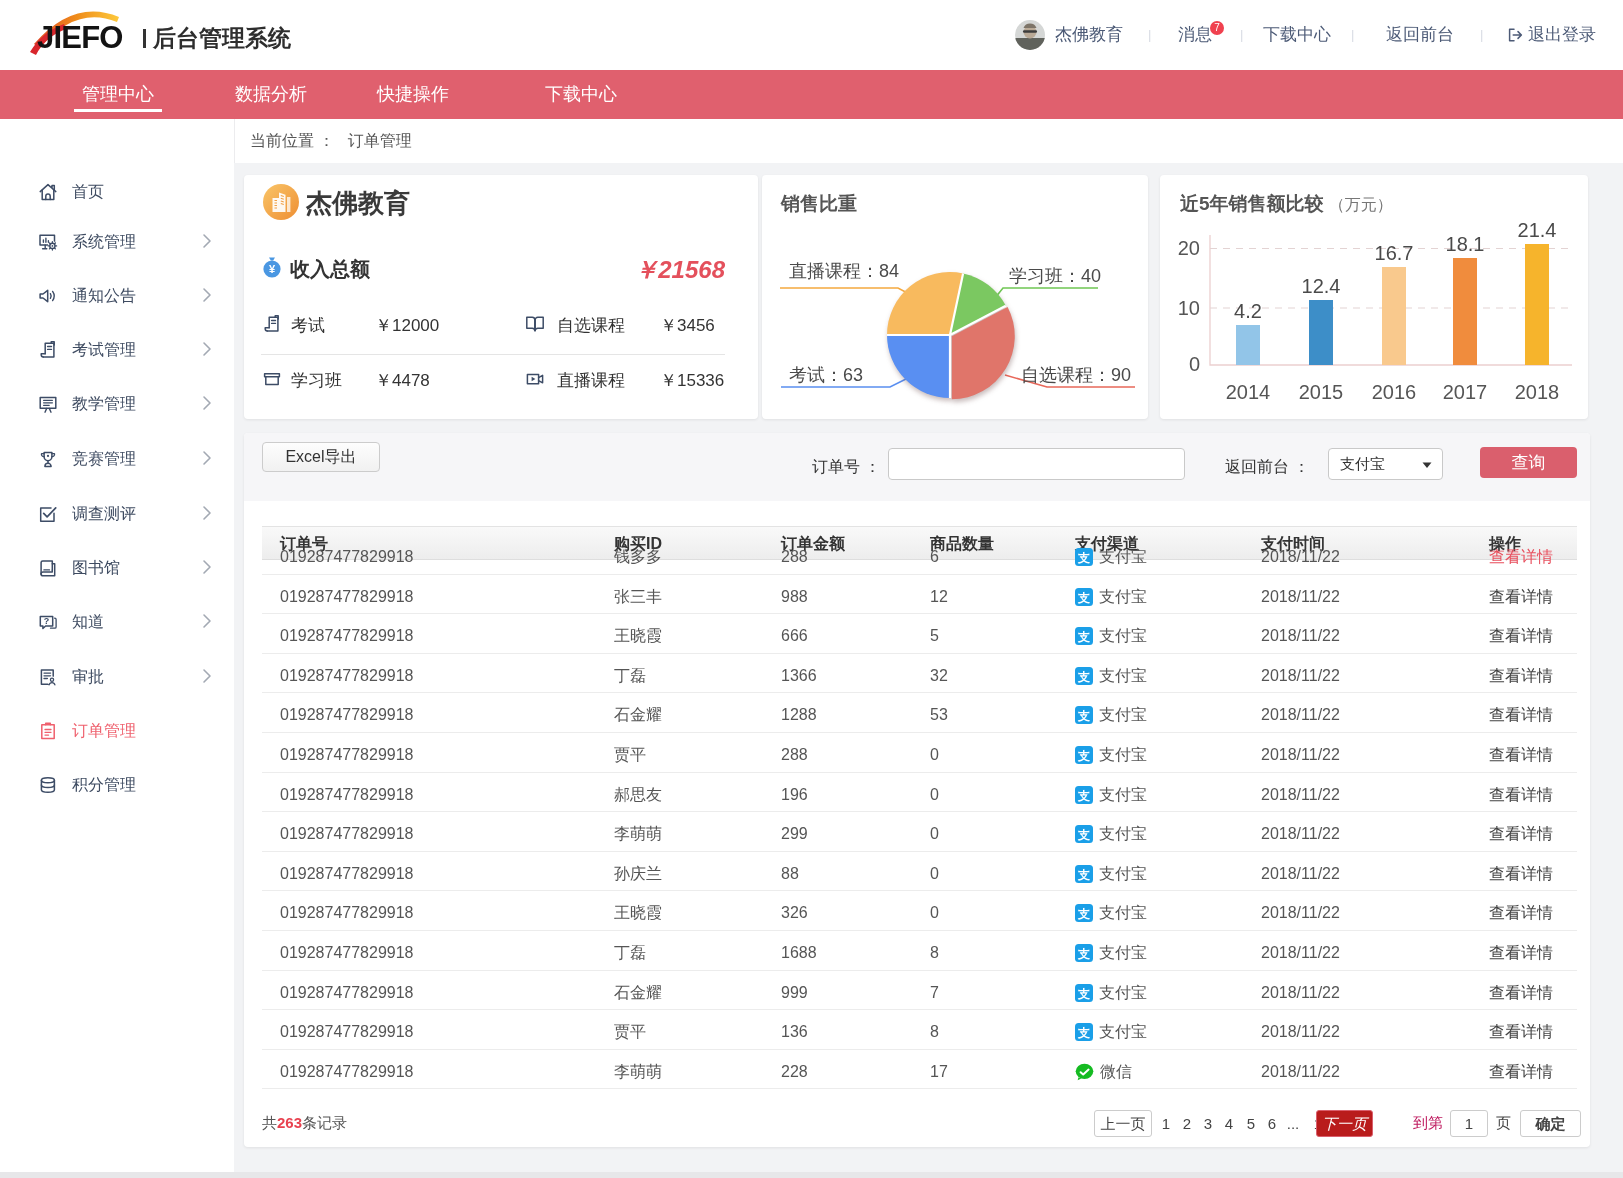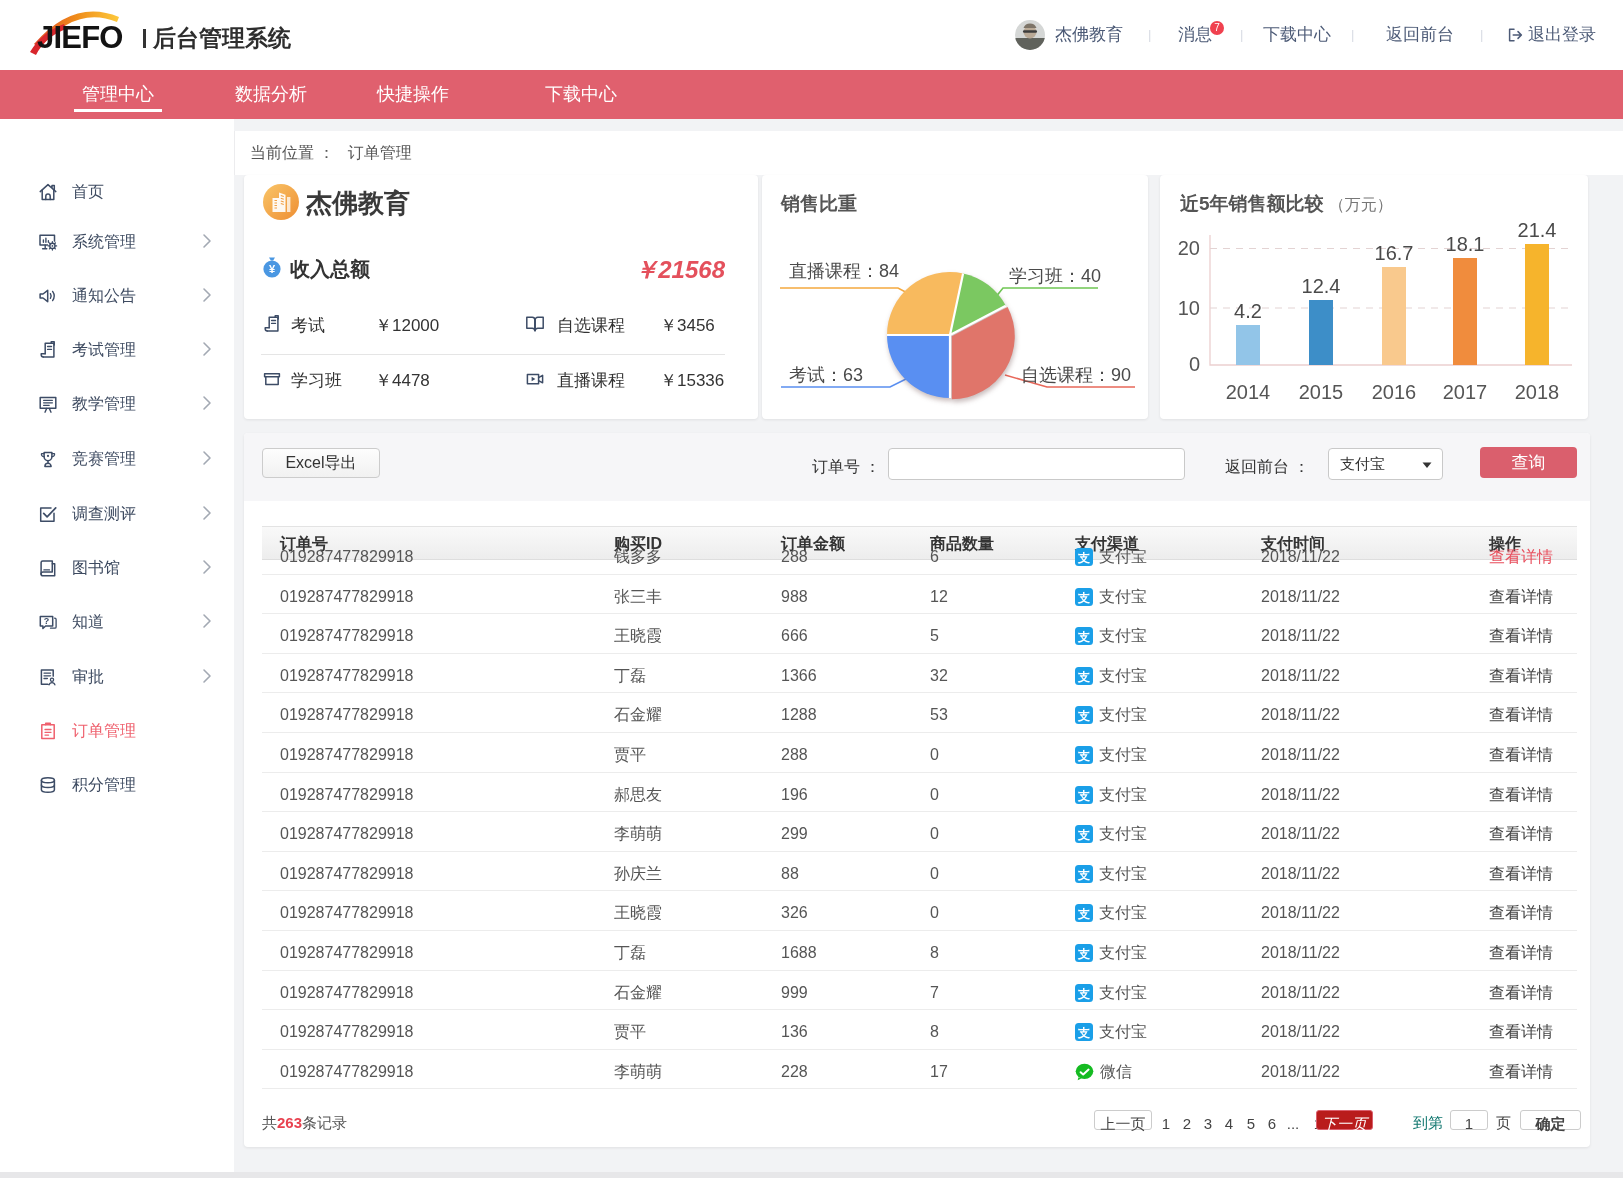--- a/index.html
+++ b/index.html
@@ -4,39 +4,39 @@
 body{font-family:"Liberation Sans",sans-serif;}
 #page{position:relative;width:1623px;height:1178px;background:#f2f3f5;overflow:hidden;}
 #hdr{position:absolute;left:0;top:0;width:1623px;height:70px;background:#fff;}
 #nav{position:absolute;left:0;top:70px;width:1623px;height:49px;background:#e0606e;}
 .tab{position:absolute;top:0;height:49px;line-height:49px;color:#fff;font-size:18px;text-align:center;}
 #side{position:absolute;left:0;top:119px;width:234px;height:1053px;background:#fff;}
 .mi{position:absolute;left:0;width:234px;height:24px;margin-top:40px;}
 .mi .ic{position:absolute;left:37px;top:1px;}
 .mi .tx{position:absolute;left:72px;top:0;font-size:16px;line-height:24px;color:#3e4b61;}
 .mi .ar{position:absolute;left:201px;top:1px;}
-#crumb{position:absolute;left:234px;top:131px;width:1389px;height:44px;background:#fff;border-left:1px solid #ececee;font-size:16px;color:#555;line-height:44px;}
+#crumb{position:absolute;left:234px;top:119px;width:1389px;height:44px;background:#fff;border-left:1px solid #ececee;font-size:16px;color:#555;line-height:44px;}
 .card{position:absolute;background:#fff;border-radius:4px;box-shadow:0 1px 3px rgba(0,0,0,0.08);}
 .hr-top{position:absolute;right:0;top:0;height:70px;font-size:17px;color:#4c5a76;line-height:70px;}
 .sep{color:#d8dce4;font-size:13px;}
 #tcard{position:absolute;left:244px;top:433px;width:1346px;height:714px;background:#fff;border-radius:4px;box-shadow:0 1px 3px rgba(0,0,0,0.08);overflow:hidden;}
 #filterbar{position:absolute;left:0;top:0;width:1346px;height:68px;background:#f6f6f8;}
-.btn-excel{position:absolute;left:18px;top:15px;width:118px;height:30px;border:1px solid #ccc;border-radius:4px;background:linear-gradient(#fdfdfd,#f1f1f1);font-size:16px;color:#333;text-align:center;line-height:28px;}
+.btn-excel{position:absolute;left:18px;top:9px;width:118px;height:30px;border:1px solid #ccc;border-radius:4px;background:linear-gradient(#fdfdfd,#f1f1f1);font-size:16px;color:#333;text-align:center;line-height:28px;}
 .flabel{position:absolute;top:0;height:68px;line-height:68px;font-size:16px;color:#333;}
 .finput{position:absolute;top:15px;height:32px;background:#fff;border:1px solid #c9c9c9;border-radius:4px;}
 .btn-q{position:absolute;left:1236px;top:14px;width:97px;height:31px;background:#da5f6d;border-radius:4px;color:#fff;font-size:17px;text-align:center;line-height:31px;}
 #thead{position:absolute;left:18px;top:68px;width:1315px;height:34px;background:linear-gradient(#f9f9f9,#ededed);border-top:1px solid #e3e3e3;border-bottom:1px solid #dedede;margin-top:25px;}
 #thead div{position:absolute;top:0;line-height:33px;font-size:16px;font-weight:bold;color:#333;}
 #tbody{position:absolute;left:18px;top:102px;width:1315px;}
 .trow{position:relative;height:39.6px;border-bottom:1px solid #ececec;}
 .trow div{position:absolute;top:0;line-height:43px;font-size:16px;color:#555;}
 .c1{left:18px;}.c2{left:352px;}.c3{left:519px;}.c4{left:668px;}.c5{left:813px;}.c6{left:999px;}.c7{left:1227px;}
 .pay{display:inline-block;vertical-align:-4px;margin-right:6px;}
 #pgrow{position:absolute;left:0;top:670px;width:1346px;height:44px;font-size:15px;color:#555;}
-.pbtn{position:absolute;top:7px;height:20px;border:1px solid #ccc;border-radius:3px;background:#fff;text-align:center;line-height:25px;color:#444;font-size:15px;}
+.pbtn{position:absolute;top:7px;height:27px;border:1px solid #ccc;border-radius:3px;background:#fff;text-align:center;line-height:25px;color:#444;font-size:15px;}
 .pnum{position:absolute;top:7px;height:27px;line-height:27px;color:#444;font-size:15px;text-align:center;}
 </style></head><body>
 <div id="page">
 <div id="hdr">
       <svg width="280" height="62" viewBox="0 0 280 62" style="position:absolute;left:30px;top:0px;">
 <defs>
           <linearGradient id="sw" x1="0" y1="0" x2="1" y2="0">
             <stop offset="0" stop-color="#e14a26"></stop>
             <stop offset="0.5" stop-color="#ef8c1a"></stop>
             <stop offset="1" stop-color="#fdc93c"></stop>
@@ -523,19 +523,19 @@
 <div class="pbtn" style="left:850px;width:58px;">上一页</div>
 <div class="pnum" style="left:914px;width:16px;">1</div>
 <div class="pnum" style="left:935px;width:16px;">2</div>
 <div class="pnum" style="left:956px;width:16px;">3</div>
 <div class="pnum" style="left:977px;width:16px;">4</div>
 <div class="pnum" style="left:999px;width:16px;">5</div>
 <div class="pnum" style="left:1020px;width:16px;">6</div>
 <div class="pnum" style="left:1041px;width:16px;">...</div>
 <div class="pnum" style="left:1068px;width:20px;">12</div>
 <div class="pbtn" style="left:1072px;width:57px;background:#b91c1c;border-color:#da5f6d;color:#fff;font-style:italic;">下一页</div>
-<div style="position:absolute;left:1169px;top:11px;font-size:15px;color:#0f766e;">到第</div>
+<div style="position:absolute;left:1169px;top:11px;font-size:15px;color:#be185d;">到第</div>
 <div class="pbtn" style="left:1206px;width:38px;">1</div>
 <div style="position:absolute;left:1252px;top:11px;font-size:15px;color:#444;">页</div>
 <div class="pbtn" style="left:1276px;width:61px;font-weight:bold;">确定</div>
 </div>
 </div>
 <div style="position:absolute;left:0;top:1172px;width:1623px;height:6px;background:#e7e7e9;"></div>
 </div>
 </body></html>

